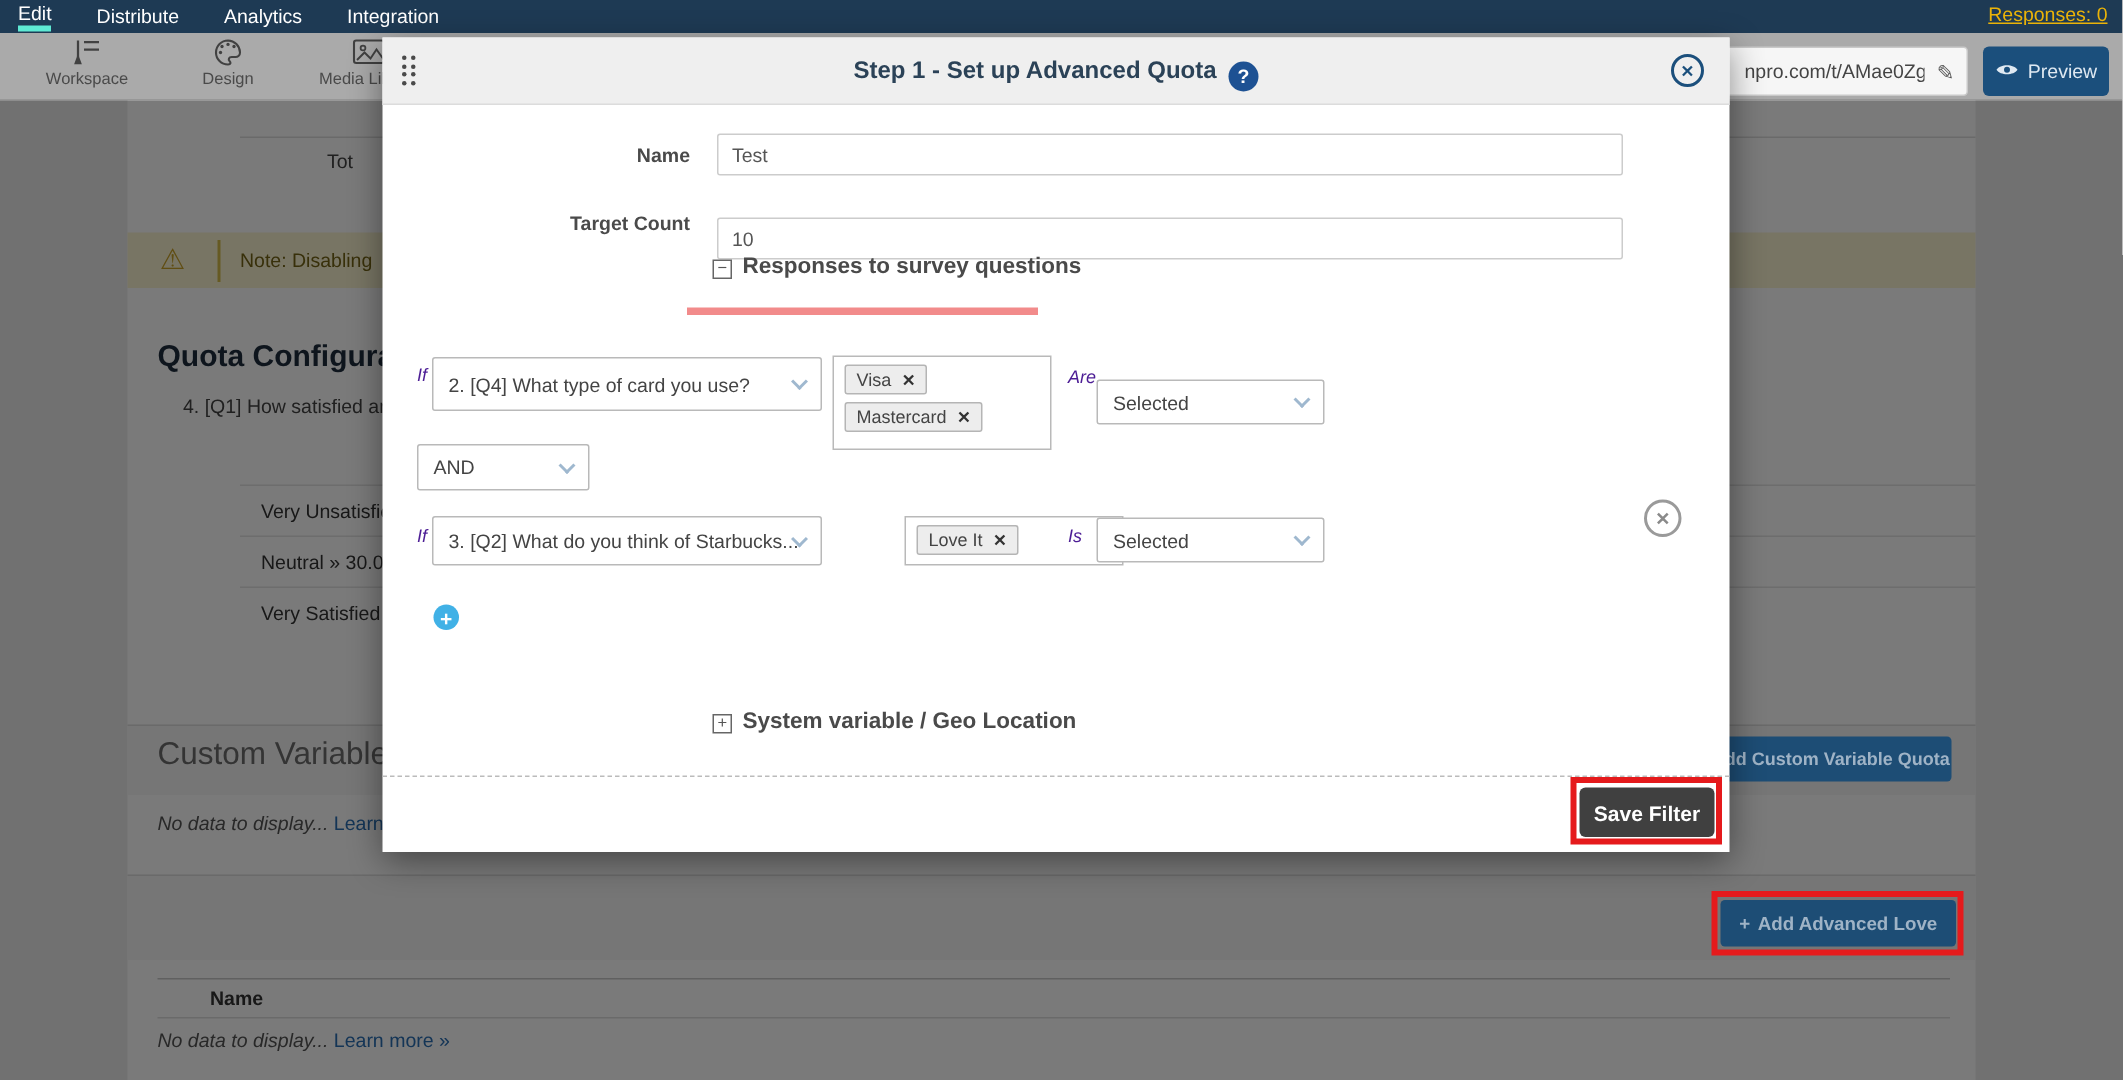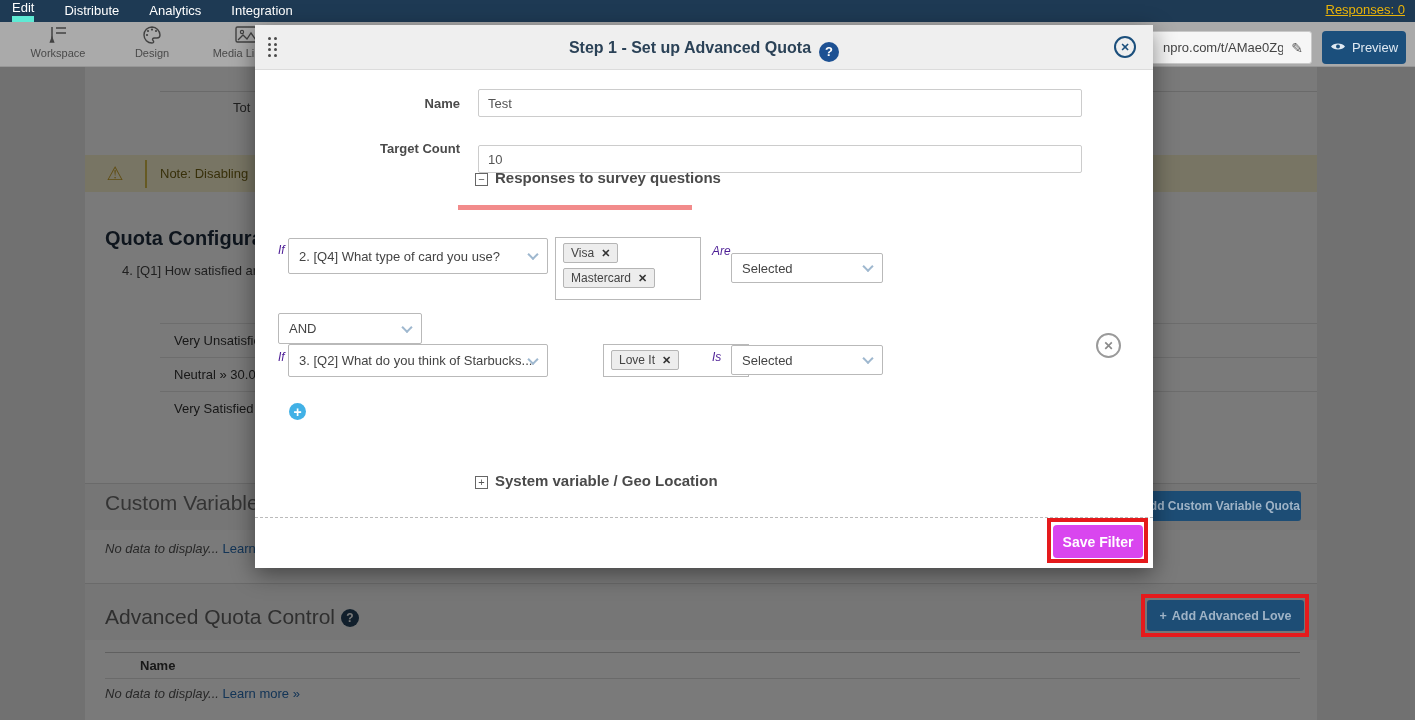--- a/index.html
+++ b/index.html
@@ -3,33 +3,33 @@
 <meta charset="utf-8">
 <style>
   * { margin:0; padding:0; box-sizing:border-box; }
   body { font-family:"Liberation Sans", sans-serif; }
   .stage { position:relative; width:1415px; height:720px; background:#ececec; overflow:hidden; font-family:"Liberation Sans", sans-serif; }
 
   
   .nav { position:absolute; left:0; top:0; width:1415px; height:22px; background:#1e3a54; display:flex; align-items:center; z-index:2; }
   .nav-item { color:#ffffff; font-size:13px; margin-left:30px; padding-bottom:1px; cursor:pointer; }
   .nav-item:first-child { margin-left:12px; }
-  .nav-item.active { border-bottom:6px solid #5eead4; }
+  .nav-item.active { border-bottom:4px solid #5eead4; }
   .nav-right { position:absolute; right:10px; top:2px; color:#eab308; font-size:13px;text-decoration:underline; }
 
   
   .toolbar { position:absolute; left:0; top:22px; width:1415px; height:45px; background:#e9e9e9; border-bottom:1px solid #cfcfcf; z-index:2; }
   .tool-item { position:absolute; top:3px; width:96px; text-align:center; cursor:pointer; color:#5a5a5a; }
   .tool-item svg { display:block; margin:0 auto; }
   .tool-label { display:block; font-size:11px; color:#666; margin-top:2px; white-space:nowrap; }
 
   
   .card { position:absolute; left:85px; top:67px; width:1232px; height:653px; background:#ffffff; z-index:2; }
   .topline { position:absolute; left:75px; top:24px; width:1157px; border-top:1px solid #ddd; }
-  .total-frag { position:absolute; left:148px; top:33px; font-size:13px; color:#444; }
+  .total-frag { position:absolute; left:133px; top:33px; font-size:13px; color:#444; }
   .warnbox { position:absolute; left:0; top:88px; width:1232px; height:37px; background:#fbf4d2; display:flex; align-items:center; }
   .warn-icon { width:62px; text-align:center; color:#c9a227; font-size:19px; border-right:2px solid #d6bd4a; height:28px; line-height:28px; }
   .warn-text { font-size:13px; color:#756516; padding-left:13px; }
   .h1 { position:absolute; left:20px; top:160px; font-size:20px; font-weight:bold; color:#1f2d3d; white-space:nowrap; }
   .qlabel { position:absolute; left:37px; top:196px; font-size:13px; color:#444; white-space:nowrap; }
   .qrows { position:absolute; left:75px; top:256px; width:1157px; }
   .qrow { height:34px; line-height:34px; border-top:1px solid #e3e3e3; padding-left:14px; font-size:13px; color:#333; white-space:nowrap; }
   .sec-strip1 { position:absolute; left:0; top:416px; width:1232px; height:47px; background:#f7f7f7; border-top:1px solid #ddd; }
   .sec-title { position:absolute; left:20px; font-size:21px; color:#6e6e6e; white-space:nowrap; }
   .t-custom { top:424px; }
@@ -79,21 +79,21 @@
 
   .cond-label { position:absolute; font-size:12px; font-style:italic; color:#4c1d95; }
   .sel { position:absolute; border:1px solid #b9b9b9; border-radius:2px; background:#fff; font-size:13px; color:#444; display:flex; align-items:center; padding:0 26px 0 10px; cursor:pointer; white-space:nowrap; overflow:hidden; }
   .chev { position:absolute; right:10px; top:50%; width:8px; height:8px; border-right:2px solid #9fb8cf; border-bottom:2px solid #9fb8cf; transform:translateY(-70%) rotate(45deg); }
   .tagbox { position:absolute; border:1px solid #b9b9b9; background:#fff; padding:2px 4px; }
   .tag { display:inline-block; background:#ededed; border:1px solid #b5b5b5; border-radius:2px; font-size:12px; color:#444; padding:2px 7px; margin:3px 4px 2px 3px; cursor:pointer; white-space:nowrap; }
   .tag b { margin-left:7px; color:#333; font-size:11px; cursor:pointer; }
   .remove-btn { position:absolute; left:841px; top:308px; width:25px; height:25px; border:2px solid #9a9a9a; border-radius:50%; color:#8a8a8a; font-size:12px; font-weight:bold; display:flex; align-items:center; justify-content:center; cursor:pointer; }
   .plus-btn { position:absolute; left:34px; top:378px; width:17px; height:17px; border-radius:50%; background:#41b1e6; color:#fff; font-size:14px; font-weight:bold; display:flex; align-items:center; justify-content:center; cursor:pointer; line-height:1; }
   .modal-footer-line { position:absolute; left:0; top:492px; width:898px; border-top:1px dashed #bbb; }
-  .btn-save { position:absolute; left:798px; top:500px; width:90px; height:33px; background:#d946ef; border:none; border-radius:4px; color:#fff; font-size:14px; font-weight:bold; cursor:pointer; font-family:"Liberation Sans", sans-serif; }
+  .btn-save { position:absolute; left:798px; top:500px; width:90px; height:33px; background:#404040; border:none; border-radius:4px; color:#fff; font-size:14px; font-weight:bold; cursor:pointer; font-family:"Liberation Sans", sans-serif; }
 </style>
 </head>
 <body>
 
 <div class="stage">
 
   <div class="nav">
     <div class="nav-item active">Edit</div>
     <div class="nav-item">Distribute</div>
     <div class="nav-item">Analytics</div>
@@ -159,23 +159,20 @@
 
     <div class="sec-strip1"></div>
     <div class="sec-title t-custom">Custom Variable Q</div>
     <div class="empty1">
       <span class="italic">No data to display...</span>
       <span> </span>
       <span class="link">Learn more »</span>
     </div>
 
     <div class="sec-strip2"></div>
-    <div class="sec-title t-adv">
-      <span>Advanced Quota Control</span><span class="help-dot">?</span>
-    </div>
     <div class="tbl-top"></div>
     <div class="tbl-head">Name</div>
     <div class="tbl-bot"></div>
     <div class="empty2">
       <span class="italic">No data to display...</span>
       <span> </span>
       <span class="link">Learn more »</span>
     </div>
   </div>
 
@@ -241,21 +238,21 @@
     <div class="tagbox" style="left:300px; top:212px; width:146px; height:63px;">
       <span class="tag"><span>Visa</span><b>✕</b></span>
       <span class="tag"><span>Mastercard</span><b>✕</b></span>
     </div>
     <div class="cond-label" style="left:457px; top:219px;">Are</div>
     <div class="sel" style="left:476px; top:228px; width:152px; height:30px;">
       <span>Selected</span>
       <span class="chev"></span>
     </div>
 
-    <div class="sel" style="left:23px; top:288px; width:144px; height:31px;">
+    <div class="sel" style="left:23px; top:271px; width:115px; height:31px;">
       <span>AND</span>
       <span class="chev"></span>
     </div>
 
     <div class="cond-label" style="left:23px; top:325px;">If</div>
     <div class="sel" style="left:33px; top:319px; width:260px; height:33px;">
       <span>3. [Q2] What do you think of Starbucks...</span>
       <span class="chev"></span>
     </div>
     <div class="tagbox" style="left:300px; top:319px; width:146px; height:33px;margin-left:48px;">

